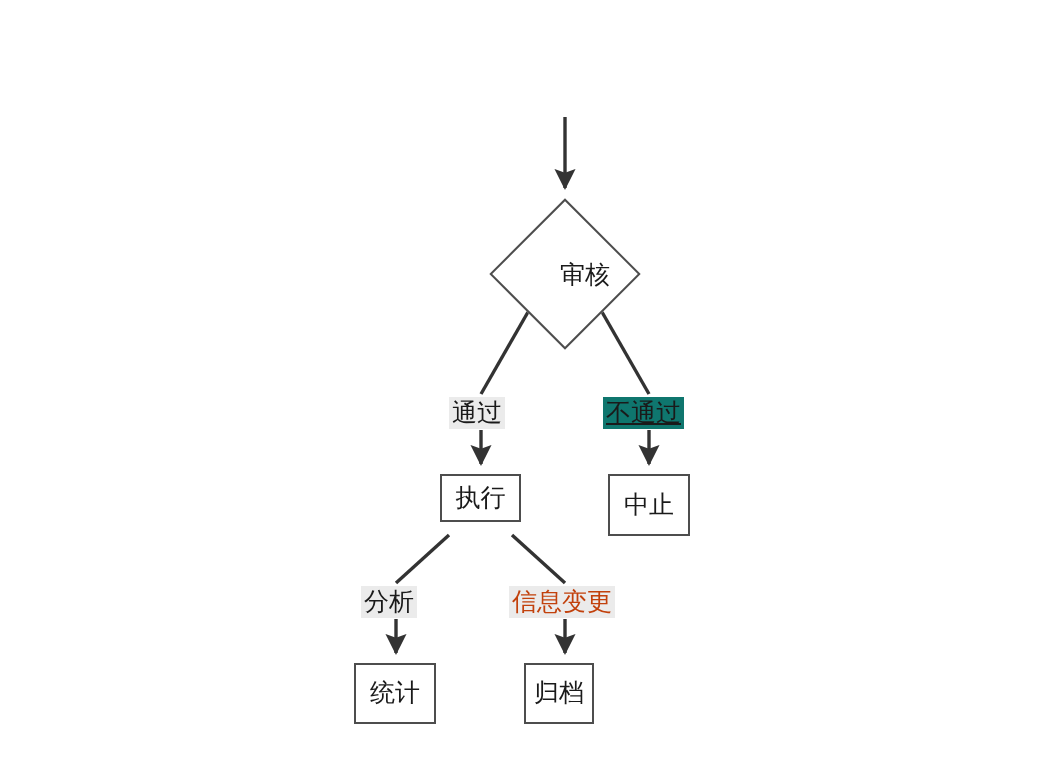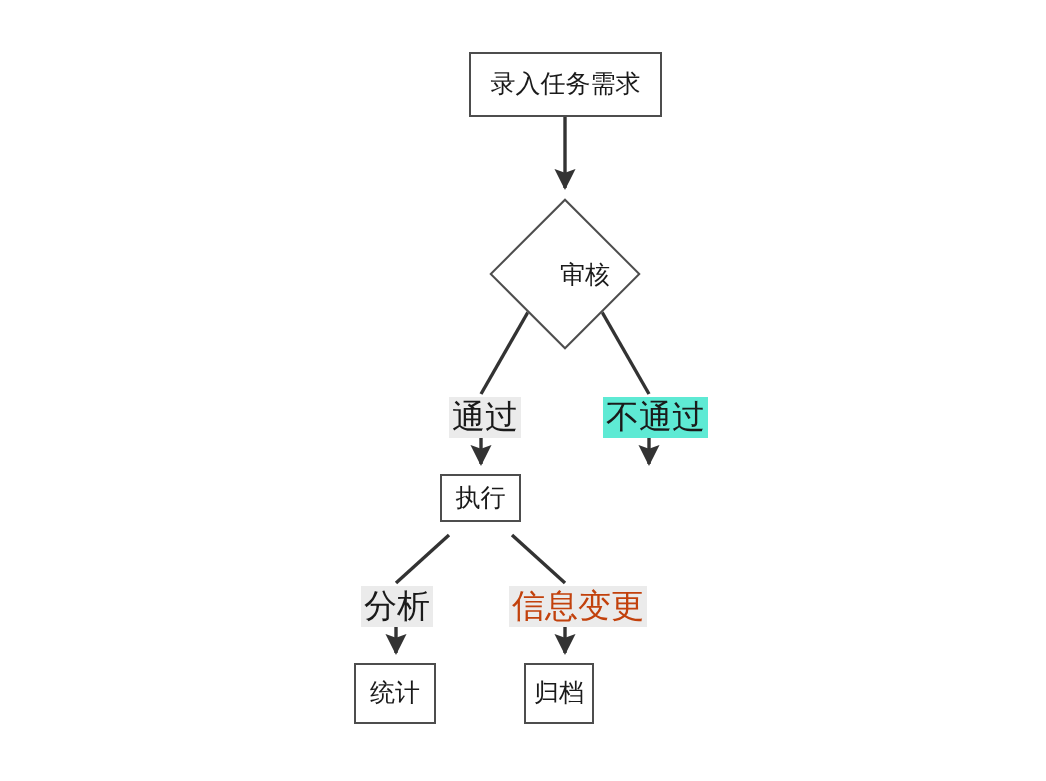--- a/index.html
+++ b/index.html
@@ -64,21 +64,21 @@
     font-size: 25px;
     color: #1a1a1a;
     line-height: 1;
     white-space: nowrap;
     margin-left: 40px;
   }
   .edge-label {
     position: absolute;
     background: #ebebeb;
     color: #1a1a1a;
-    font-size: 33px;
+    font-size: 25px;
     line-height: 1.18;
     white-space: nowrap;
     padding: 1px 3px;
     box-sizing: border-box;
   }
 </style>
 </head>
 <body style="background: rgb(255, 255, 255);">
 
 <div id="flow-root">
@@ -98,40 +98,40 @@
     <path d="M602,312 L649,394" fill="none" stroke="#333333" stroke-width="3.4"></path>
     <path d="M649,430 L649,464" fill="none" stroke="#333333" stroke-width="3.4" marker-end="url(#arrowhead)"></path>
 
     <path d="M449,535 L396,583" fill="none" stroke="#333333" stroke-width="3.4"></path>
     <path d="M396,619 L396,653" fill="none" stroke="#333333" stroke-width="3.4" marker-end="url(#arrowhead)"></path>
 
     <path d="M512,535 L565,583" fill="none" stroke="#333333" stroke-width="3.4"></path>
     <path d="M565,619 L565,653" fill="none" stroke="#333333" stroke-width="3.4" marker-end="url(#arrowhead)"></path>
   </svg>
 
-  <div class="node" id="node-intake" style="left: 469px; top: 52px; width: 193px; height: 65px; border-color: rgb(77, 77, 77); background: rgb(255, 255, 255);">
-    <span class="node-label">录入任务需求</span>
-  </div>
 
   <div class="diamond-wrap" id="node-review" style="left: 492px; top: 198px; width: 146px; height: 152px;">
     <span class="diamond-shape" style="width: 107px; height: 107px; border-color: rgb(77, 77, 77); background: rgb(255, 255, 255);"></span>
     <span class="diamond-text">审核</span>
   </div>
 
   <div class="node" id="node-execute" style="left: 440px; top: 474px; width: 81px; height: 48px; border-color: rgb(77, 77, 77); background: rgb(255, 255, 255);">
     <span class="node-label">执行</span>
   </div>
 
+  <div class="node" id="node-abort" style="left: 608px; top: 474px; width: 82px; height: 62px; border-color: rgb(77, 77, 77); background: rgb(255, 255, 255);">
+    <span class="node-label">中止</span>
+  </div>
 
   <div class="node" id="node-stats" style="left: 354px; top: 663px; width: 82px; height: 61px; border-color: rgb(77, 77, 77); background: rgb(255, 255, 255);">
     <span class="node-label">统计</span>
   </div>
 
   <div class="node" id="node-archive" style="left: 524px; top: 663px; width: 70px; height: 61px; border-color: rgb(77, 77, 77); background: rgb(255, 255, 255);">
     <span class="node-label">归档</span>
   </div>
 
   <div class="edge-label" id="label-pass" style="left: 449px; top: 397px; background: rgb(235, 235, 235); color: rgb(26, 26, 26);">通过</div>
-  <div class="edge-label" id="label-fail" style="left: 603px; top: 397px; background: #5eead4; color: rgb(26, 26, 26);">不通过</div>
+  <div class="edge-label" id="label-fail" style="left: 603px; top: 397px; background: #0f766e; color: rgb(26, 26, 26); text-decoration: underline;">不通过</div>
   <div class="edge-label" id="label-analysis" style="left: 361px; top: 586px; background: rgb(235, 235, 235); color: rgb(26, 26, 26);">分析</div>
   <div class="edge-label" id="label-info-change" style="left: 509px; top: 586px; background: rgb(235, 235, 235); color: #c2410c;">信息变更</div>
 
 </div>
 
 </body></html>

